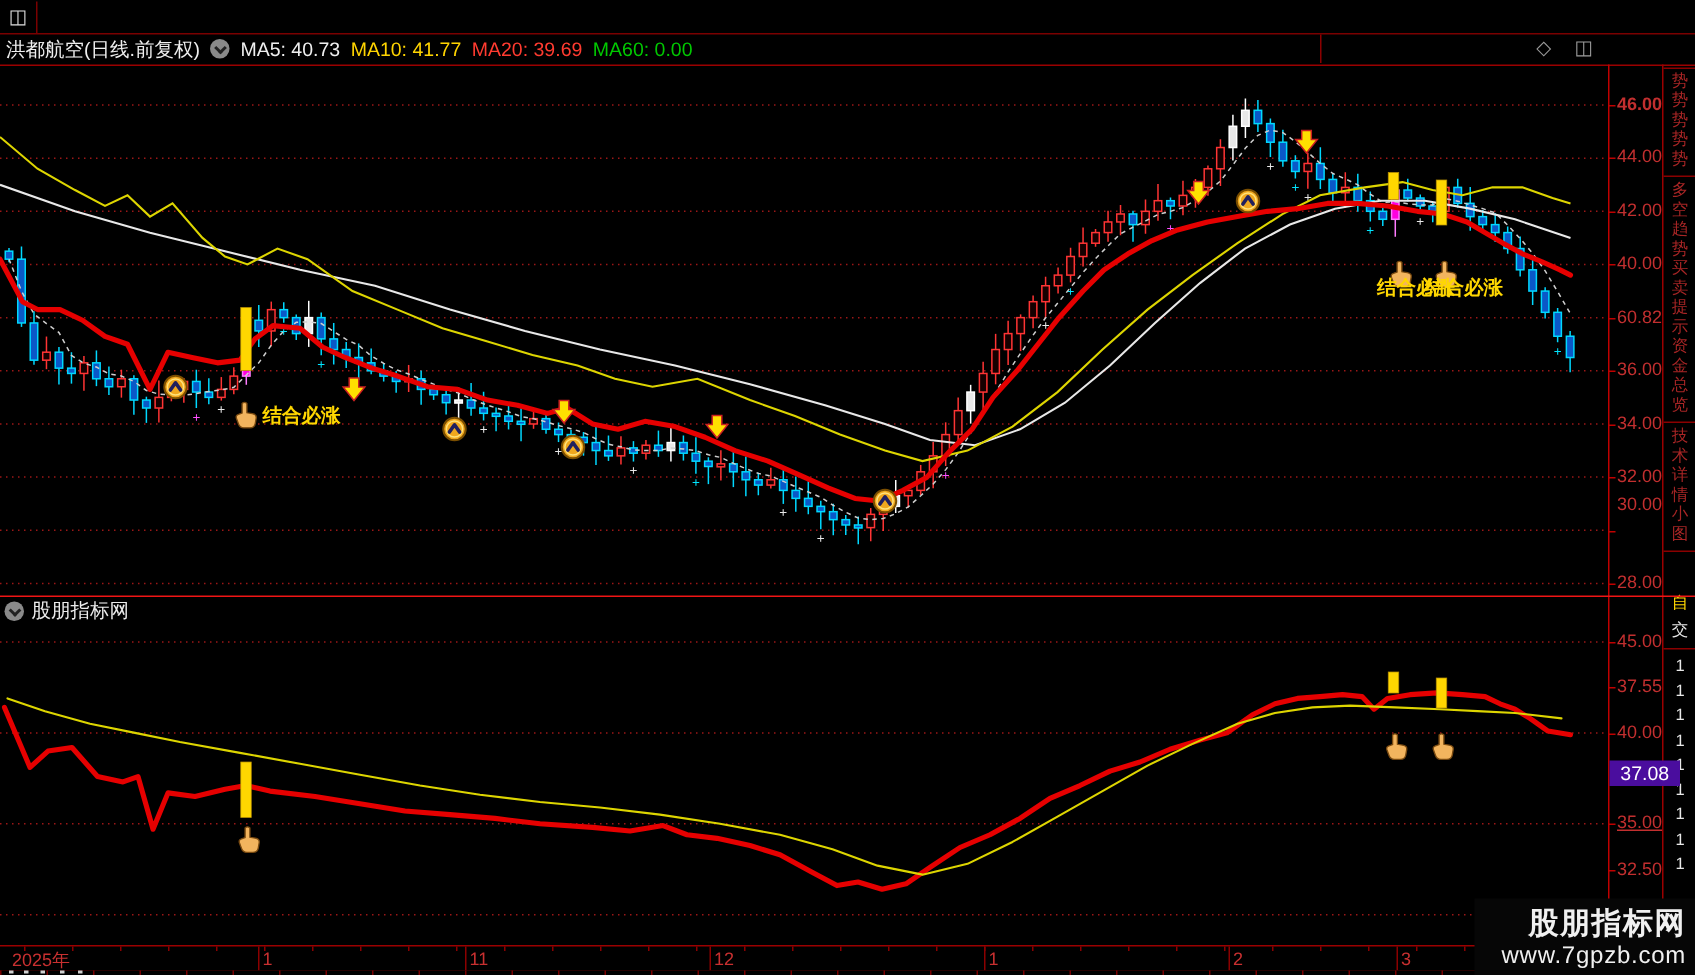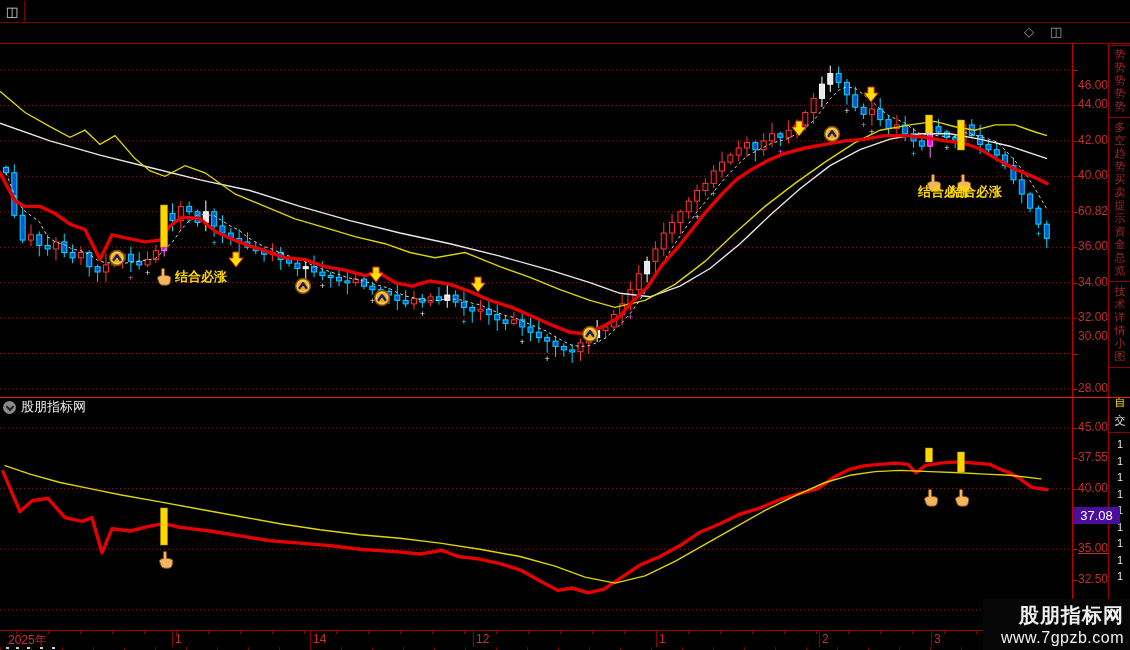--- a/index.html
+++ b/index.html
@@ -61,20 +61,28 @@
 </style>
 </head>
 <body>
 
 <div id="app">
 
   <div class="topbar">
     <span class="win-icon">◫</span>
   </div>
 
+  <div class="titlebar">
+    <span>洪都航空(日线.前复权)</span>
+    <span class="chev"></span>
+    <span class="ma5">MA5: 40.73</span>
+    <span class="ma10">MA10: 41.77</span>
+    <span class="ma20">MA20: 39.69</span>
+    <span class="ma60">MA60: 0.00</span>
+  </div>
   <div class="title-icons">◇ ◫</div>
 
   <div class="line-main-top"></div>
   <div class="panel" style="top:44px;height:353px;"></div>
 
   <div class="sub-header">
     <span class="chev"></span>
     <span>股朋指标网</span>
   </div>
   <div class="panel" style="top:416px;height:213px;"></div>
@@ -111,21 +119,21 @@
       <div class="xtick" style="left: 880px;"></div>
       <div class="xtick" style="left: 912px;"></div>
       <div class="xtick" style="left: 944px;"></div>
       <div class="xtick" style="left: 976px;"></div>
       <div class="xtick" style="left: 1008px;"></div>
       <div class="xtick" style="left: 1040px;"></div>
       <div class="xlab" style="left: 8px;">2025年</div>
       <div class="xsep" style="left: 172px;"></div>
       <div class="xlab" style="left: 175px;">1</div>
       <div class="xsep" style="left: 310px;"></div>
-      <div class="xlab" style="left: 313px;">14</div>
+      <div class="xlab" style="left: 313px;">11</div>
       <div class="xsep" style="left: 473px;"></div>
       <div class="xlab" style="left: 476px;">12</div>
       <div class="xsep" style="left: 656px;"></div>
       <div class="xlab" style="left: 659px;">1</div>
       <div class="xsep" style="left: 819px;"></div>
       <div class="xlab" style="left: 822px;">2</div>
       <div class="xsep" style="left: 931px;"></div>
       <div class="xlab" style="left: 934px;">3</div>
     </div>
   <div class="bottomrow" id="bottomrow">
@@ -586,21 +594,21 @@
         </g>
         <g transform="translate(930,499)">
           <path d="M-1.6,-9 q1.6,-1.6 3.2,0 l0,6.2 3.6,0.6 q3,0.5 2.6,3 l-0.6,3.4 q-0.5,3 -3.6,3 l-4,0 q-2.6,0 -3.6,-2.6 l-1.4,-3.8 q-0.6,-2 1.4,-2.6 l2.4,-0.8 z" fill="#f2b45e" stroke="#7a4a10" stroke-width="0.9"></path>
         </g>
         <g transform="translate(961,499)">
           <path d="M-1.6,-9 q1.6,-1.6 3.2,0 l0,6.2 3.6,0.6 q3,0.5 2.6,3 l-0.6,3.4 q-0.5,3 -3.6,3 l-4,0 q-2.6,0 -3.6,-2.6 l-1.4,-3.8 q-0.6,-2 1.4,-2.6 l2.4,-0.8 z" fill="#f2b45e" stroke="#7a4a10" stroke-width="0.9"></path>
         </g>
       </g>
     </svg>
   <div id="labels-layer">
-      <div class="ylab" style="top: 78px;">46.00</div>
+      <div class="ylab" style="top: 62px; font-weight: bold;">46.00</div>
       <div class="ytick" style="top: 70px;"></div>
       <div class="ylab" style="top: 97.44px;">44.00</div>
       <div class="ytick" style="top: 105.44px;"></div>
       <div class="ylab" style="top: 132.88px;">42.00</div>
       <div class="ytick" style="top: 140.88px;"></div>
       <div class="ylab" style="top: 168.32px;">40.00</div>
       <div class="ytick" style="top: 176.32px;"></div>
       <div class="ylab" style="top: 203.76px;">60.82</div>
       <div class="ytick" style="top: 211.76px;"></div>
       <div class="ylab" style="top: 239.2px;">36.00</div>

